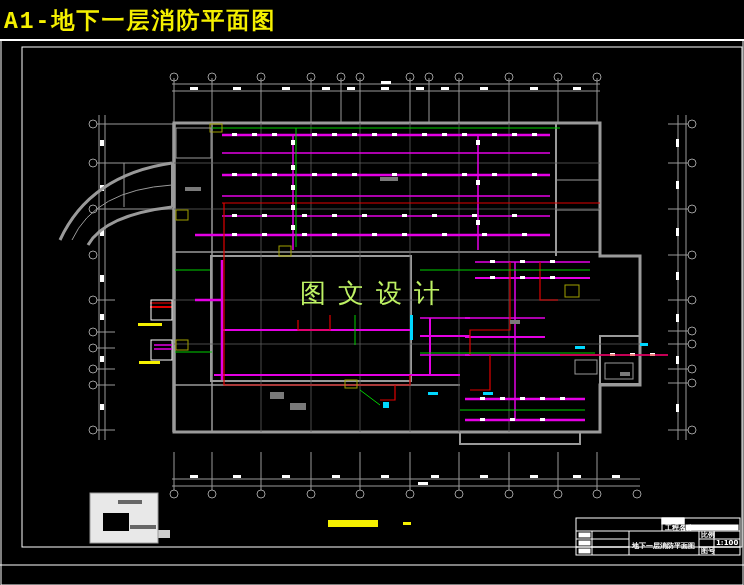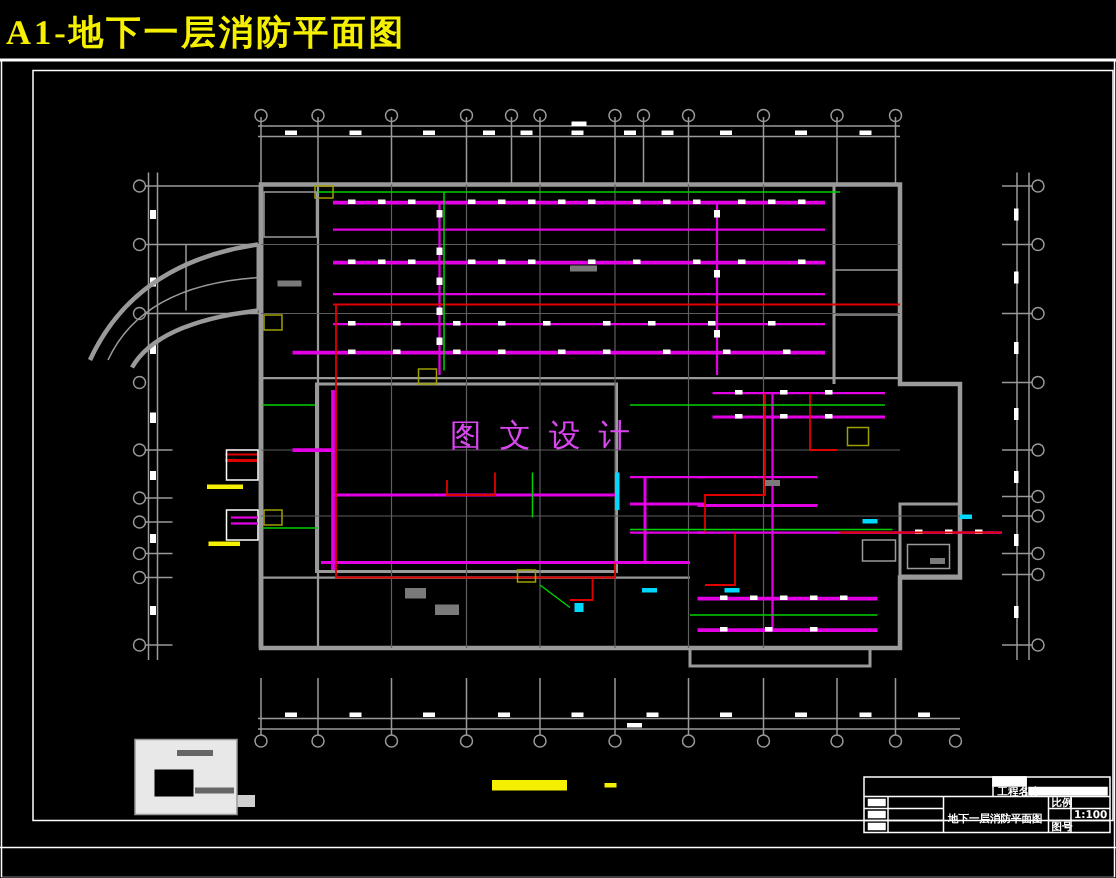--- a/index.html
+++ b/index.html
@@ -1,20 +1,20 @@
 <!DOCTYPE html>
 <html><head>
 <meta charset="utf-8">
 <style>
   html,body{margin:0;padding:0;background:#000;}
   body{width:744px;height:585px;overflow:hidden;position:relative;font-family:"DejaVu Sans",sans-serif;}
-  .title{position:absolute;left:4px;top:7px;height:30px;line-height:30px;color:#f5f000;font-size:23px;font-weight:bold;letter-spacing:2px;font-family:Liberation Serif, serif;}
+  .title{position:absolute;left:4px;top:7px;height:30px;line-height:30px;color:#f5f000;font-size:23px;font-weight:bold;letter-spacing:2px;font-family:Liberation Mono, monospace;}
   .titlebar-line{position:absolute;left:0;top:39px;width:744px;height:2px;background:#fff;}
   svg{position:absolute;left:0;top:0;}
-  .watermark{position:absolute;left:300px;top:276px;color:#d946ef;font-size:21px;letter-spacing:12px;font-family:Liberation Mono, monospace;}
+  .watermark{position:absolute;left:300px;top:276px;color:#bef264;font-size:26px;letter-spacing:12px;font-family:Liberation Mono, monospace;}
   .tb-text{fill:#fff;font-size:7px;font-family:"DejaVu Sans",sans-serif;font-weight:bold;}
 </style>
 </head>
 <body>
 
 <div class="title">A1-地下一层消防平面图</div>
 <div class="titlebar-line"></div>
 
 <svg width="744" height="585" viewBox="0 0 744 585">
 

